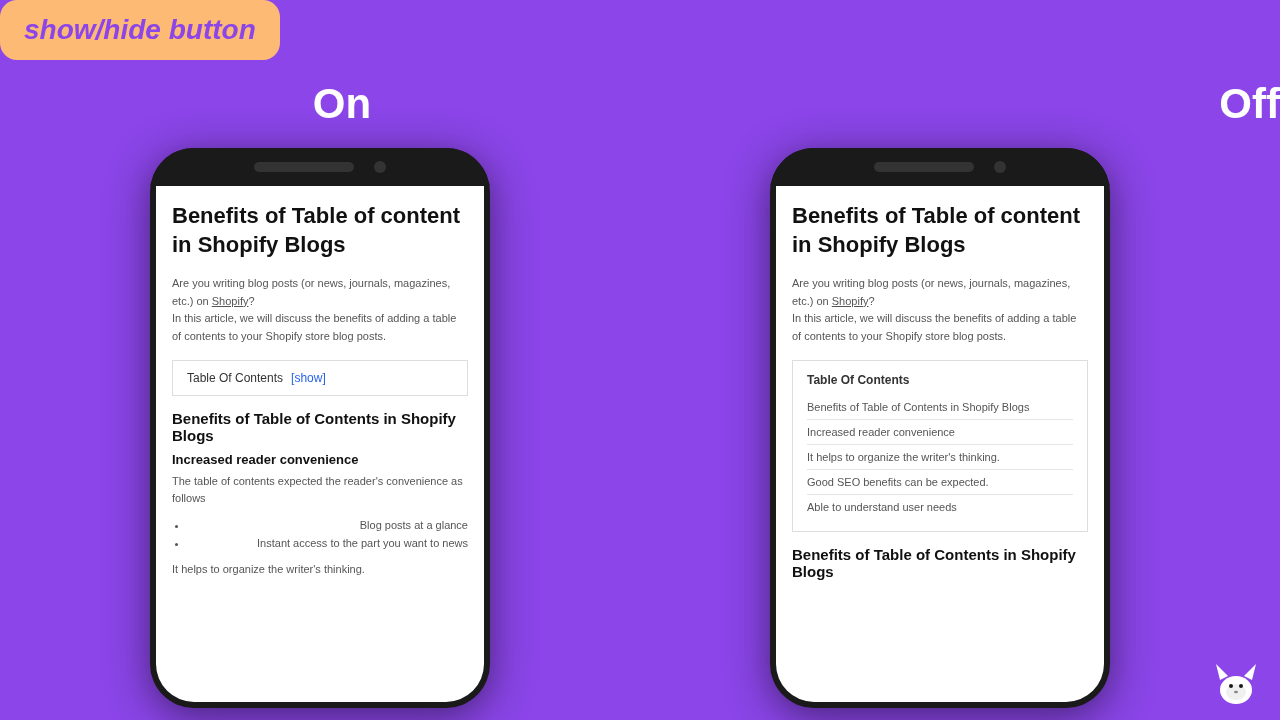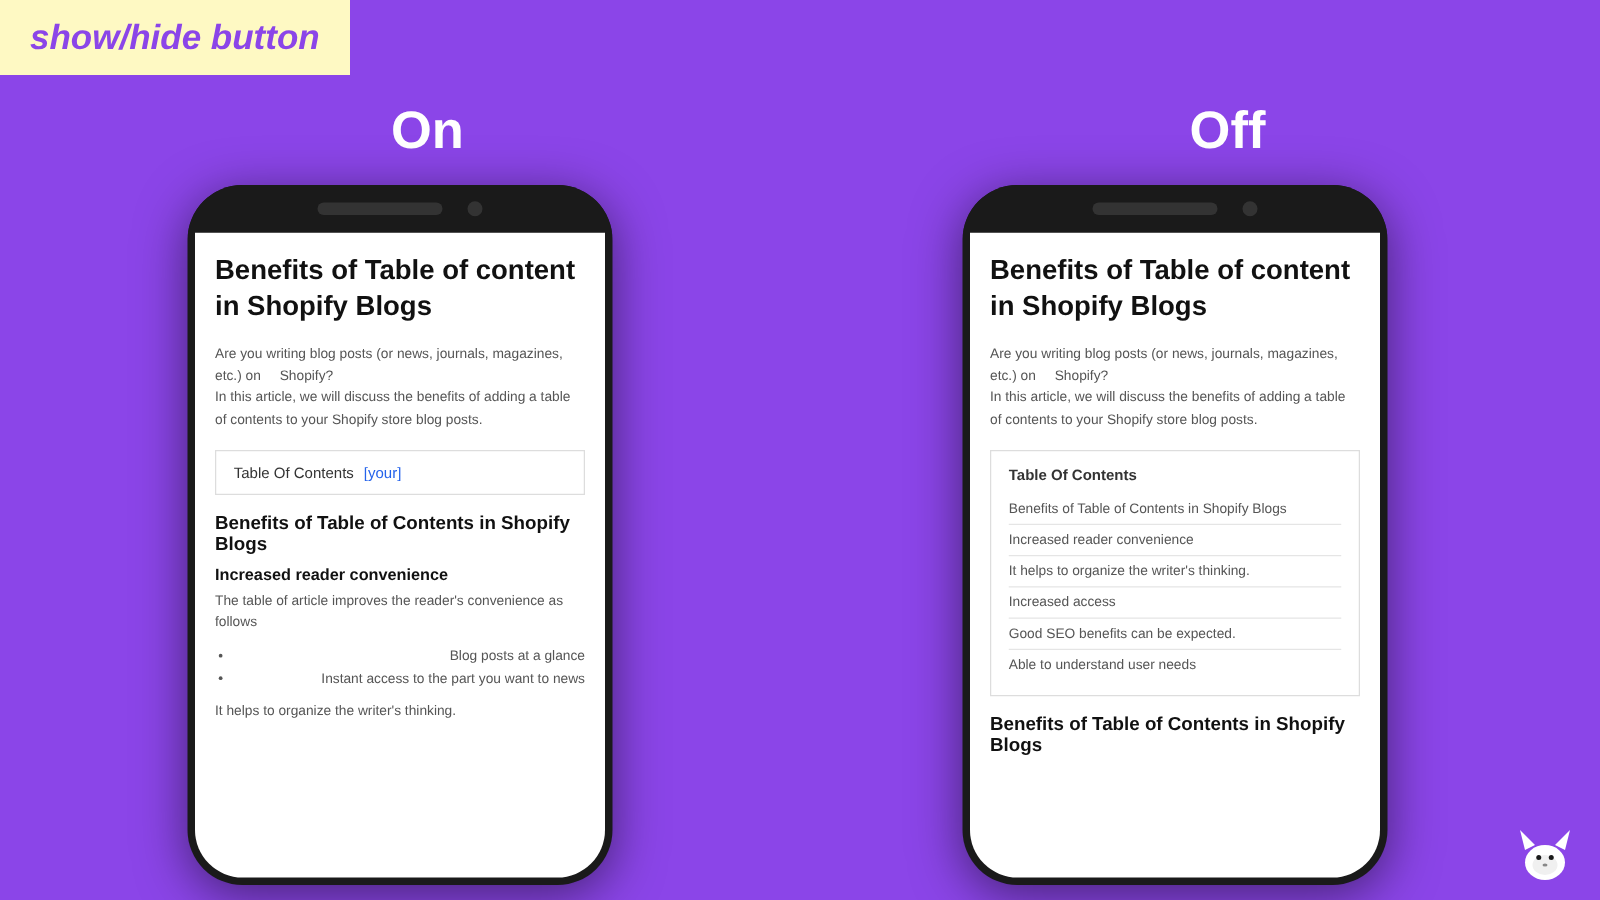--- a/index.html
+++ b/index.html
@@ -11,42 +11,43 @@
       font-family: -apple-system, BlinkMacSystemFont, 'Segoe UI', sans-serif;
       overflow: hidden;
       position: relative;
     }
 
     
     .title-badge {
       position: absolute;
       top: 0;
       left: 0;
-      background: #fef9c3;
+      background: #fdba74;
       padding: 14px 24px;
       z-index: 10;
+      border-radius: 17px;
     }
     .title-badge span {
       color: #8b45e8;
       font-size: 28px;
       font-weight: 800;
       font-style: italic;
     }
 
     
     .section-label {
       position: absolute;
       top: 80px;
       font-size: 42px;
       font-weight: 700;
       color: white;
       margin-left: 44px;
     }
     .label-on { left: 0; right: 640px; text-align: center; }
-    .label-off { left: 640px; right: 0; text-align: center; }
+    .label-off { left: 640px; right: 0; text-align: right; }
 
     
     .phone {
       position: absolute;
       top: 148px;
       width: 340px;
       height: 560px;
       background: #1a1a1a;
       border-radius: 44px;
       box-shadow: 0 8px 40px rgba(0,0,0,0.5);
@@ -115,22 +116,22 @@
     }
 
     .blog-intro {
       font-size: 11px;
       color: #555;
       line-height: 1.6;
       margin-bottom: 14px;
     }
 
     .shopify-link {
-      color: #555;
-      margin-left: 12px;
+      text-decoration: underline;
+      color: #555;
     }
 
     
     .toc-box-collapsed {
       border: 1px solid #ddd;
       padding: 10px 14px;
       margin-bottom: 14px;
       display: flex;
       align-items: center;
       gap: 8px;
@@ -234,28 +235,28 @@
     <div class="screen-content">
       <h1 class="blog-title">Benefits of Table of content in Shopify Blogs</h1>
 
       <p class="blog-intro">
         <span>Are you writing blog posts (or news, journals, magazines, etc.) on </span><span class="shopify-link">Shopify</span><span>?</span><br>
         <span>In this article, we will discuss the benefits of adding a table of contents to your Shopify store blog posts.</span>
       </p>
 
       <div class="toc-box-collapsed">
         <span class="toc-title-text">Table Of Contents</span>
-        <span class="toc-show-link">[your]</span>
+        <span class="toc-show-link">[show]</span>
       </div>
 
       <h2 class="section-heading">Benefits of Table of Contents in Shopify Blogs</h2>
 
       <h3 class="subsection-heading">Increased reader convenience</h3>
 
-      <p class="body-text">The table of article improves the reader's convenience as follows</p>
+      <p class="body-text">The table of contents expected the reader's convenience as follows</p>
 
       <ul class="bullet-list">
         <li>Blog posts at a glance</li>
         <li>Instant access to the part you want to news</li>
       </ul>
 
       <p class="body-text">It helps to organize the writer's thinking.</p>
     </div>
   </div>
 </div>
@@ -274,21 +275,20 @@
       <p class="blog-intro">
         <span>Are you writing blog posts (or news, journals, magazines, etc.) on </span><span class="shopify-link">Shopify</span><span>?</span><br>
         <span>In this article, we will discuss the benefits of adding a table of contents to your Shopify store blog posts.</span>
       </p>
 
       <div class="toc-box-expanded">
         <div class="toc-header">Table Of Contents</div>
         <div class="toc-item">Benefits of Table of Contents in Shopify Blogs</div>
         <div class="toc-item">Increased reader convenience</div>
         <div class="toc-item">It helps to organize the writer's thinking.</div>
-        <div class="toc-item">Increased access</div>
         <div class="toc-item">Good SEO benefits can be expected.</div>
         <div class="toc-item">Able to understand user needs</div>
       </div>
 
       <h2 class="section-heading">Benefits of Table of Contents in Shopify Blogs</h2>
     </div>
   </div>
 </div>
 
 <div class="fox-icon">

